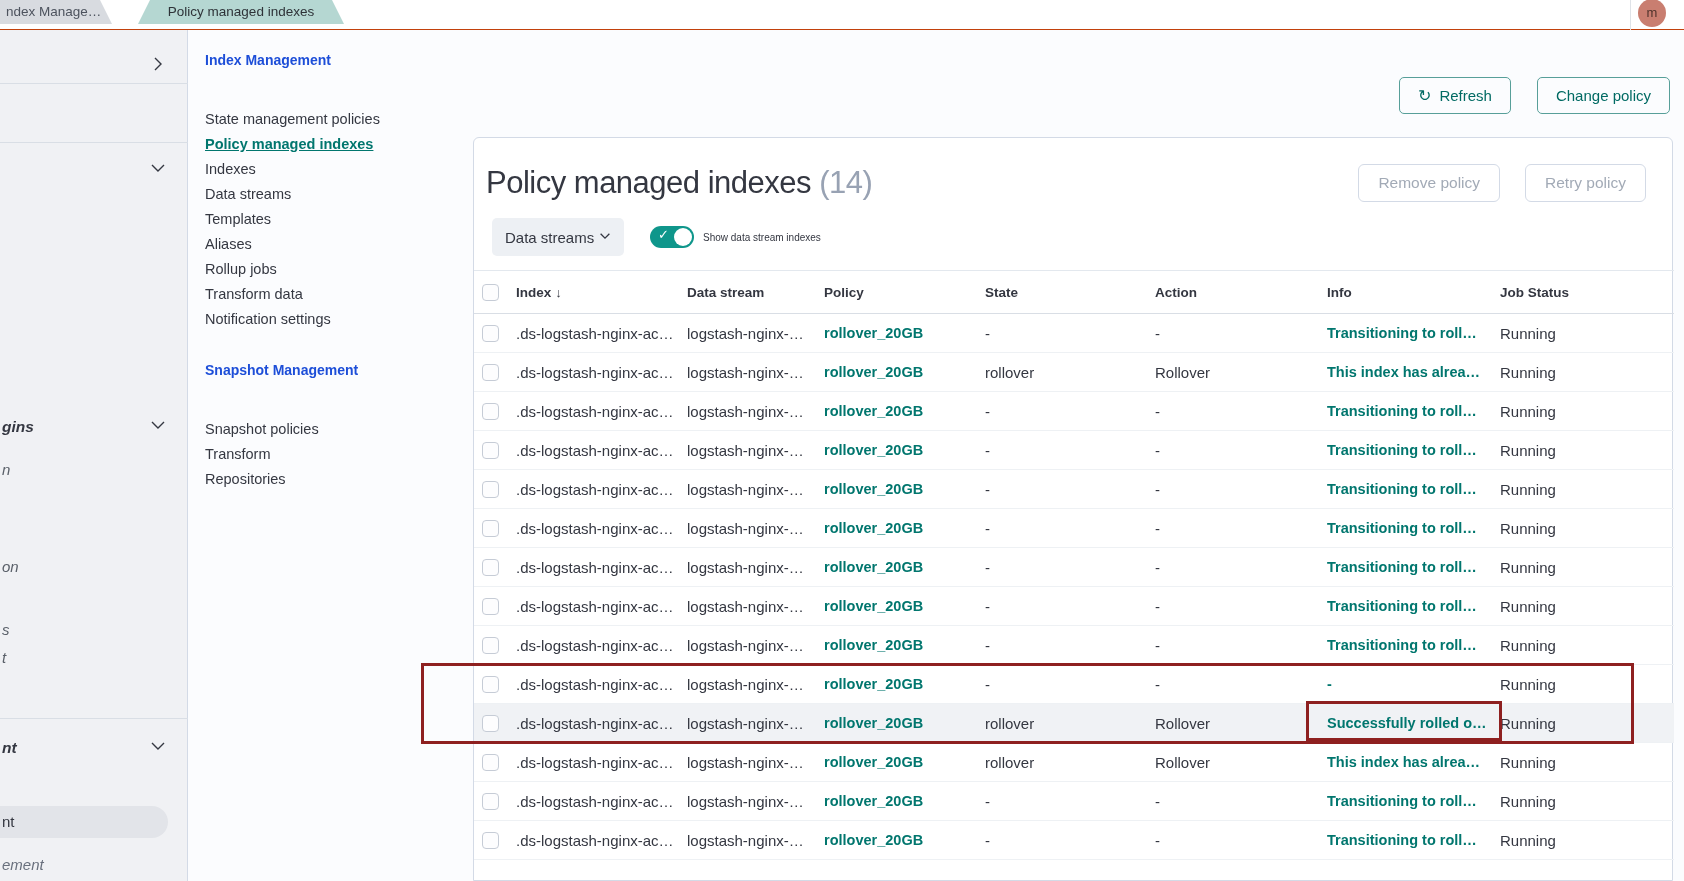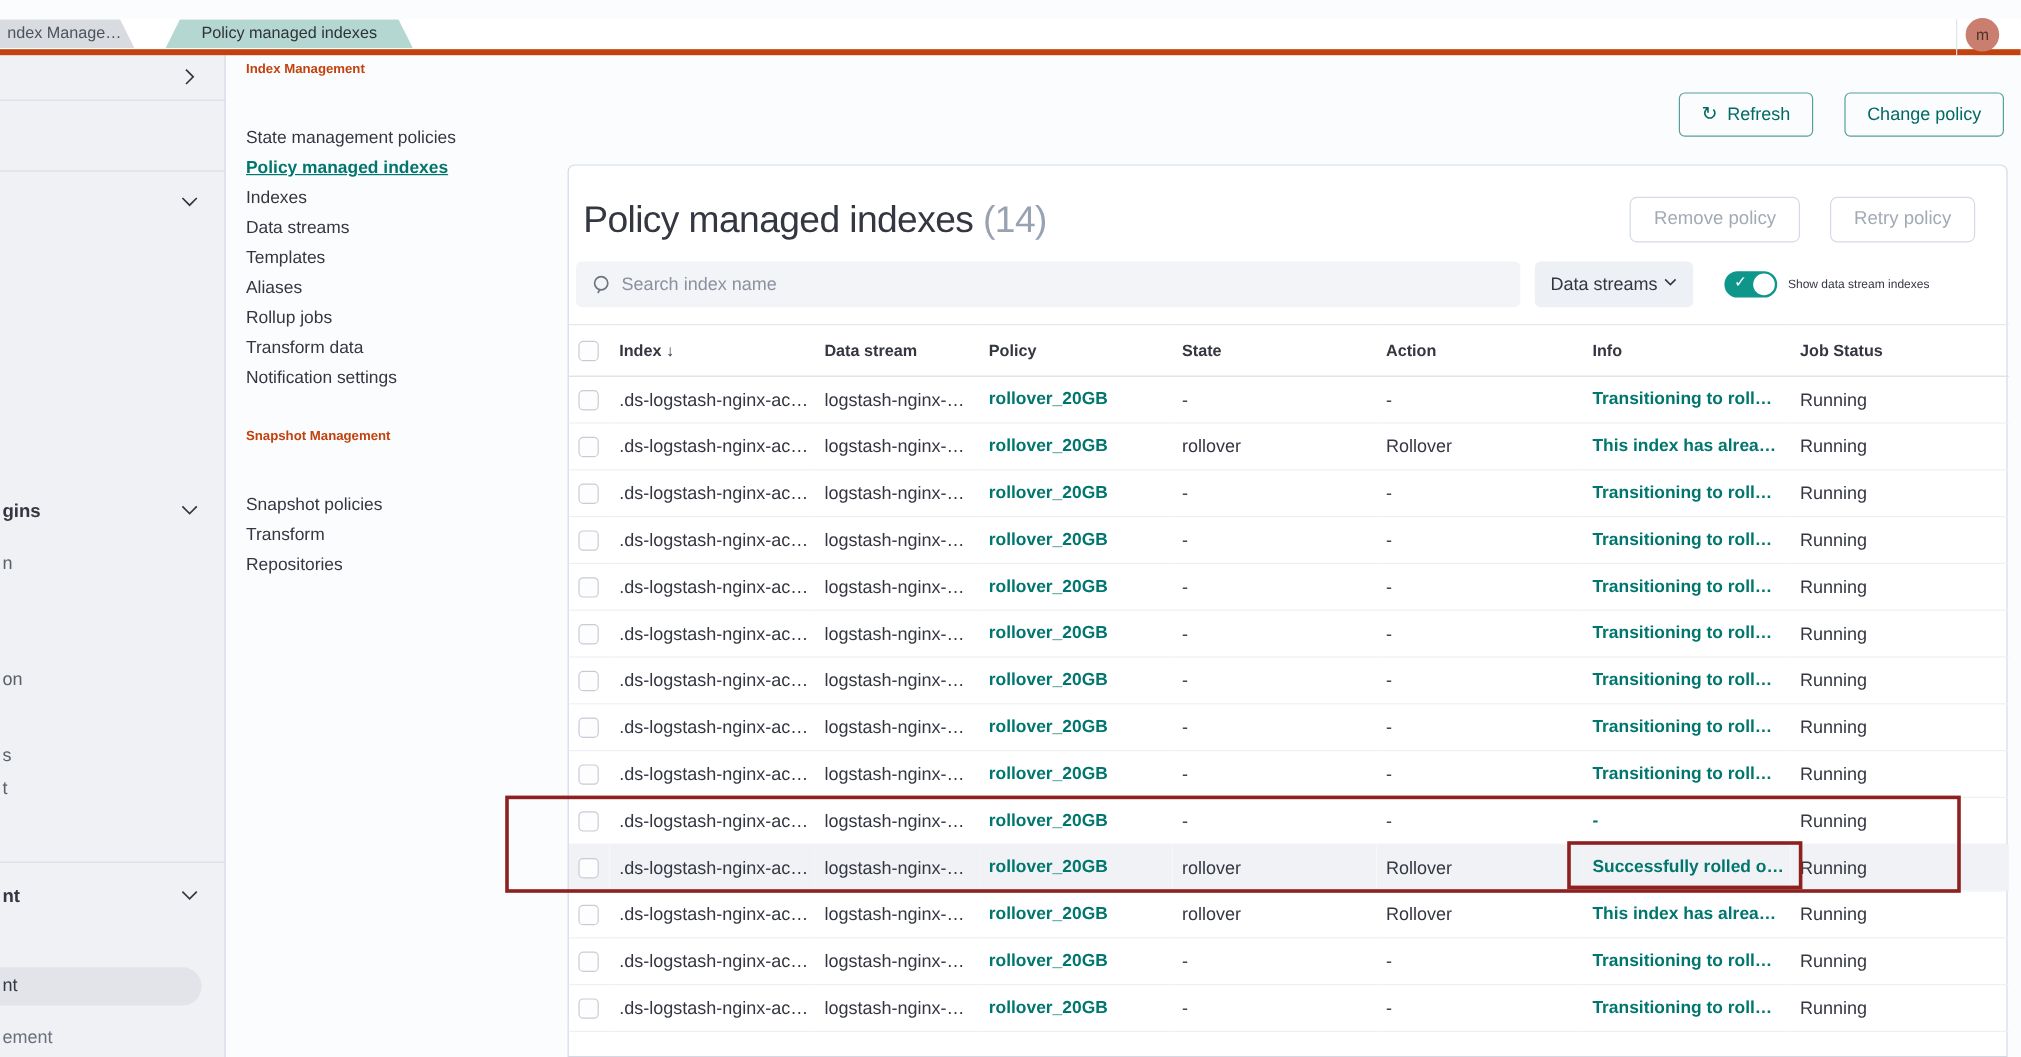--- a/index.html
+++ b/index.html
@@ -1,47 +1,47 @@
 <!DOCTYPE html>
 <html><head>
 <meta charset="utf-8">
 <style>
   * { margin:0; padding:0; box-sizing:border-box; }
   html,body { width:1684px; height:881px; overflow:hidden; }
   body { font-family:"Liberation Sans", sans-serif; color:#343741; background:#fbfcfe; position:relative; }
 
   
-  .topbar { position:absolute; left:0; top:16px; width:1684px; height:30px; background:#fff; border-bottom:5px solid #c2410c; z-index:5; }
+  .topbar { position:absolute; left:0; top:0; width:1684px; height:30px; background:#fff; border-bottom:1px solid #c2410c; z-index:5; }
   .tab { position:absolute; top:0; height:24px; line-height:24px; font-size:13.5px; color:#4d535e; padding:0 16px; white-space:nowrap; }
   .tab.cut { left:0; width:112px; background:#d8dbe0; clip-path:polygon(0 0, calc(100% - 12px) 0, 100% 100%, 0 100%); padding-left:6px; }
   .tab.active { left:138px; width:206px; background:#b5d7d2; color:#2e3338; clip-path:polygon(12px 0, calc(100% - 12px) 0, 100% 100%, 0 100%); text-align:center; }
   .topbar .vdiv { position:absolute; left:1630px; top:0; width:1px; height:30px; background:#dfe3e8; }
   .avatar { position:absolute; left:1638px; top:-1px; width:28px; height:28px; border-radius:50%; background:#c97e70; color:#4f322b; font-size:13px; text-align:center; line-height:28px; }
 
   
   .rail { position:absolute; left:0; top:30px; width:188px; height:851px; background:#f0f1f4; border-right:1px solid #d3dae6; z-index:2; }
   .rail .hline { position:absolute; left:0; width:188px; height:1px; background:#d9dee5; }
   .hl-1 { top:53px; } .hl-2 { top:112px; } .hl-3 { top:688px; }
   .rail .chev { position:absolute; width:16px; height:16px; color:#343741; }
   .rail svg { display:block; }
   .chev-expand { left:150px; top:26px; }
   .chev-a { left:150px; top:130px; }
   .chev-b { left:150px; top:387px; }
   .chev-c { left:150px; top:708px; }
-  .frag { position:absolute; left:0; padding-left:2px; font-size:15px; color:#343741; line-height:26px; white-space:nowrap; }
+  .frag { position:absolute; left:0; padding-left:2px; font-size:15px; color:#343741; line-height:26px; white-space:nowrap;font-style:italic; }
   .frag.bold { font-weight:bold; font-size:15.5px; }
   .frag.dim { color:#5a6069; }
   .frag-0 { top:384px; } .frag-1 { top:427px; } .frag-2 { top:524px; }
   .frag-3 { top:587px; } .frag-4 { top:615px; } .frag-5 { top:705px; }
   .frag-7 { top:810px; color:#69707d;margin-top:12px; }
   .rail .sel-item { position:absolute; left:0; top:776px; width:168px; height:32px; background:#e2e4e9; border-radius:0 16px 16px 0; line-height:32px; padding-left:2px; font-size:15px; }
 
   
   .nav { position:absolute; left:205px; top:52px; width:235px; z-index:1; }
-  .nav h3 { font-size:11px; font-weight:bold; color:#c2410c; margin-bottom:13px; }
+  .nav h3 { font-size:14px; font-weight:bold; color:#1d4ed8; margin-bottom:13px; }
   .nav .gap { height:30px; }
   .nav ul { list-style:none;margin-top:39px; }
   .nav li { font-size:14.5px; line-height:25px; color:#343741; cursor:pointer; white-space:nowrap; }
   .nav li.active { color:#01766e; font-weight:bold; text-decoration:underline; }
 
   
   .page-actions { position:absolute; left:1280px; top:77px; width:390px; display:flex; gap:26px; justify-content:flex-end; z-index:1; }
   .btn-teal { height:37px; padding:0 18px; border:1px solid #579f99; border-radius:5px; background:#fbfcfe; color:#016a63; font-size:15px; font-weight:500; display:flex; align-items:center; gap:8px; cursor:pointer; font-family:inherit; }
   .btn-teal .ric { font-size:16px; line-height:1; }
 
@@ -163,29 +163,20 @@
       <span>Policy managed indexes</span>
       <span class="count">(14)</span>
     </div>
     <div class="panel-actions" id="panel-actions">
         <button class="btn-disabled" disabled="">Remove policy</button>
         <button class="btn-disabled" disabled="">Retry policy</button>
       </div>
   </div>
 
   <div class="controls">
-    <div class="search-wrap">
-      <span class="search-icon">
-        <svg width="18" height="18" viewBox="0 0 18 18">
-            <circle cx="8" cy="8" r="5.5" fill="none" stroke="#6d7580" stroke-width="1.4"></circle>
-            <path d="M7 13.2 L5.2 16.2" stroke="#6d7580" stroke-width="1.4"></path>
-          </svg>
-      </span>
-      <input placeholder="Search index name" style="">
-    </div>
     <div class="fake-select">
       <span>Data streams</span>
       <span>
         <svg width="14" height="14" viewBox="0 0 16 16">
             <path d="M3 5.5 L8 10.5 L13 5.5" fill="none" stroke="#343741" stroke-width="1.5"></path>
           </svg>
       </span>
     </div>
     <div class="toggle-group">
       <span class="switch">

